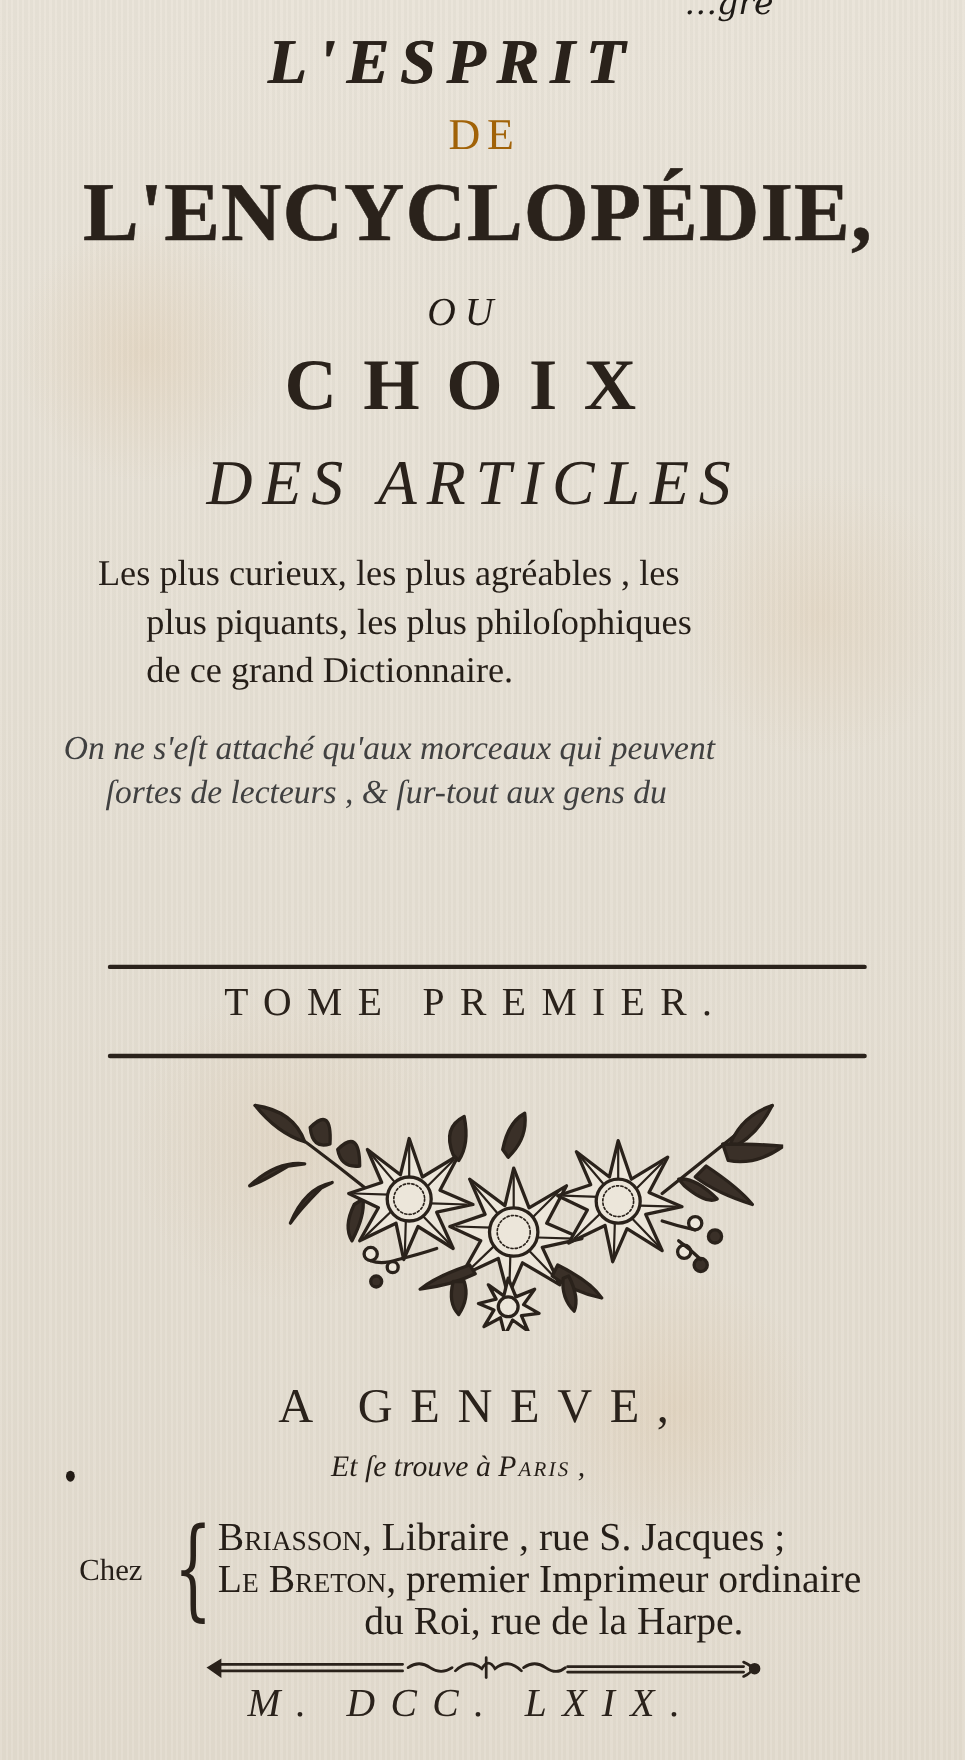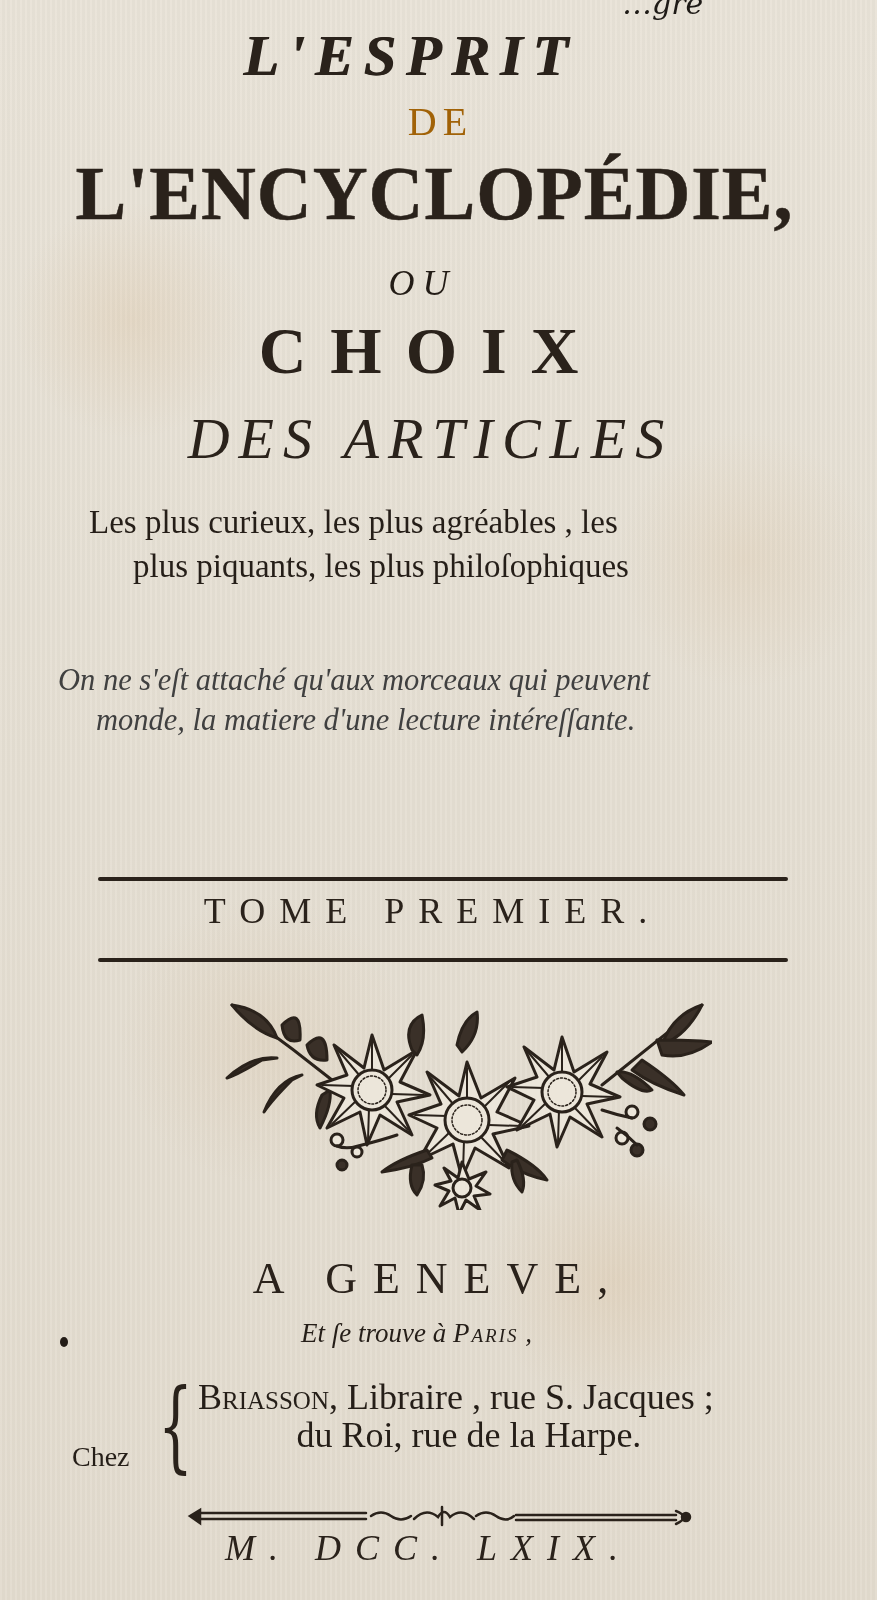--- a/index.html
+++ b/index.html
@@ -184,21 +184,20 @@
       width: 790px;
       height: 120px;
       font-family: "Liberation Serif", serif;
       color: #251e18;
     }
     .chez-label {
       position: absolute;
       left: 0;
       top: 30px;
       font-size: 28px;
-      margin-top: 29px;
     }
     .brace {
       position: absolute;
       left: 86px;
       top: -6px;
       font-size: 100px;
       line-height: 100px;
       font-family: "DejaVu Serif", serif;
       transform: scaleX(0.55);
       transform-origin: left top;
@@ -241,25 +240,26 @@
   <div class="line title-esprit">L'ESPRIT</div>
   <div class="line title-de">DE</div>
   <div class="line title-encyclo">L'ENCYCLOPÉDIE,</div>
   <div class="line title-ou">OU</div>
   <div class="line title-choix">CHOIX</div>
   <div class="line title-articles">DES ARTICLES</div>
 
   <div class="subtitle">
     <div>Les plus curieux, les plus agréables , les</div>
     <div class="indent">plus piquants, les plus philoſophiques</div>
+    <div class="indent">de ce grand Dictionnaire.</div>
   </div>
 
   <div class="italic-block">
     <div>On ne s'eſt attaché qu'aux morceaux qui peuvent</div>
-    <div class="indent">monde, la matiere d'une lecture intéreſſante.</div>
+    <div class="indent">ſortes de lecteurs , &amp; ſur-tout aux gens du</div>
   </div>
 
   <div class="rule top"></div>
   <div class="line tome">TOME PREMIER.</div>
   <div class="rule bottom"></div>
 
   <svg class="vignette" viewBox="0 0 490 210" xmlns="http://www.w3.org/2000/svg">
     <g fill="none" stroke="#2a221b" stroke-width="3" stroke-linecap="round" stroke-linejoin="round">
 
       <path d="M10 5 Q60 40 110 80"></path>
@@ -326,20 +326,21 @@
 
   <div class="dot-mark"></div>
 
   <div class="line paris"><span>Et ſe trouve à </span><span class="sc">Paris</span><span> ,</span></div>
 
   <div class="chez-block">
     <div class="chez-label">Chez</div>
     <div class="brace">{</div>
     <div class="chez-lines">
       <div><span class="sc">Briasson</span><span>, Libraire , rue S. Jacques ;</span></div>
+      <div><span class="sc">Le Breton</span><span>, premier Imprimeur ordinaire</span></div>
       <div class="indent"><span>du Roi, rue de la Harpe.</span></div>
     </div>
   </div>
 
   <svg class="ornament-rule" viewBox="0 0 510 24" xmlns="http://www.w3.org/2000/svg">
     <g stroke="#2a221b" fill="none" stroke-width="2.5" stroke-linecap="round">
       <path d="M14 8 L180 8 M14 14 L180 14"></path>
       <path d="M330 10 L490 10 M330 15 L490 15"></path>
       <path d="M4 11 L14 5 L14 18 Z" fill="#2a221b"></path>
       <path d="M490 6 Q505 12 490 19"></path>

